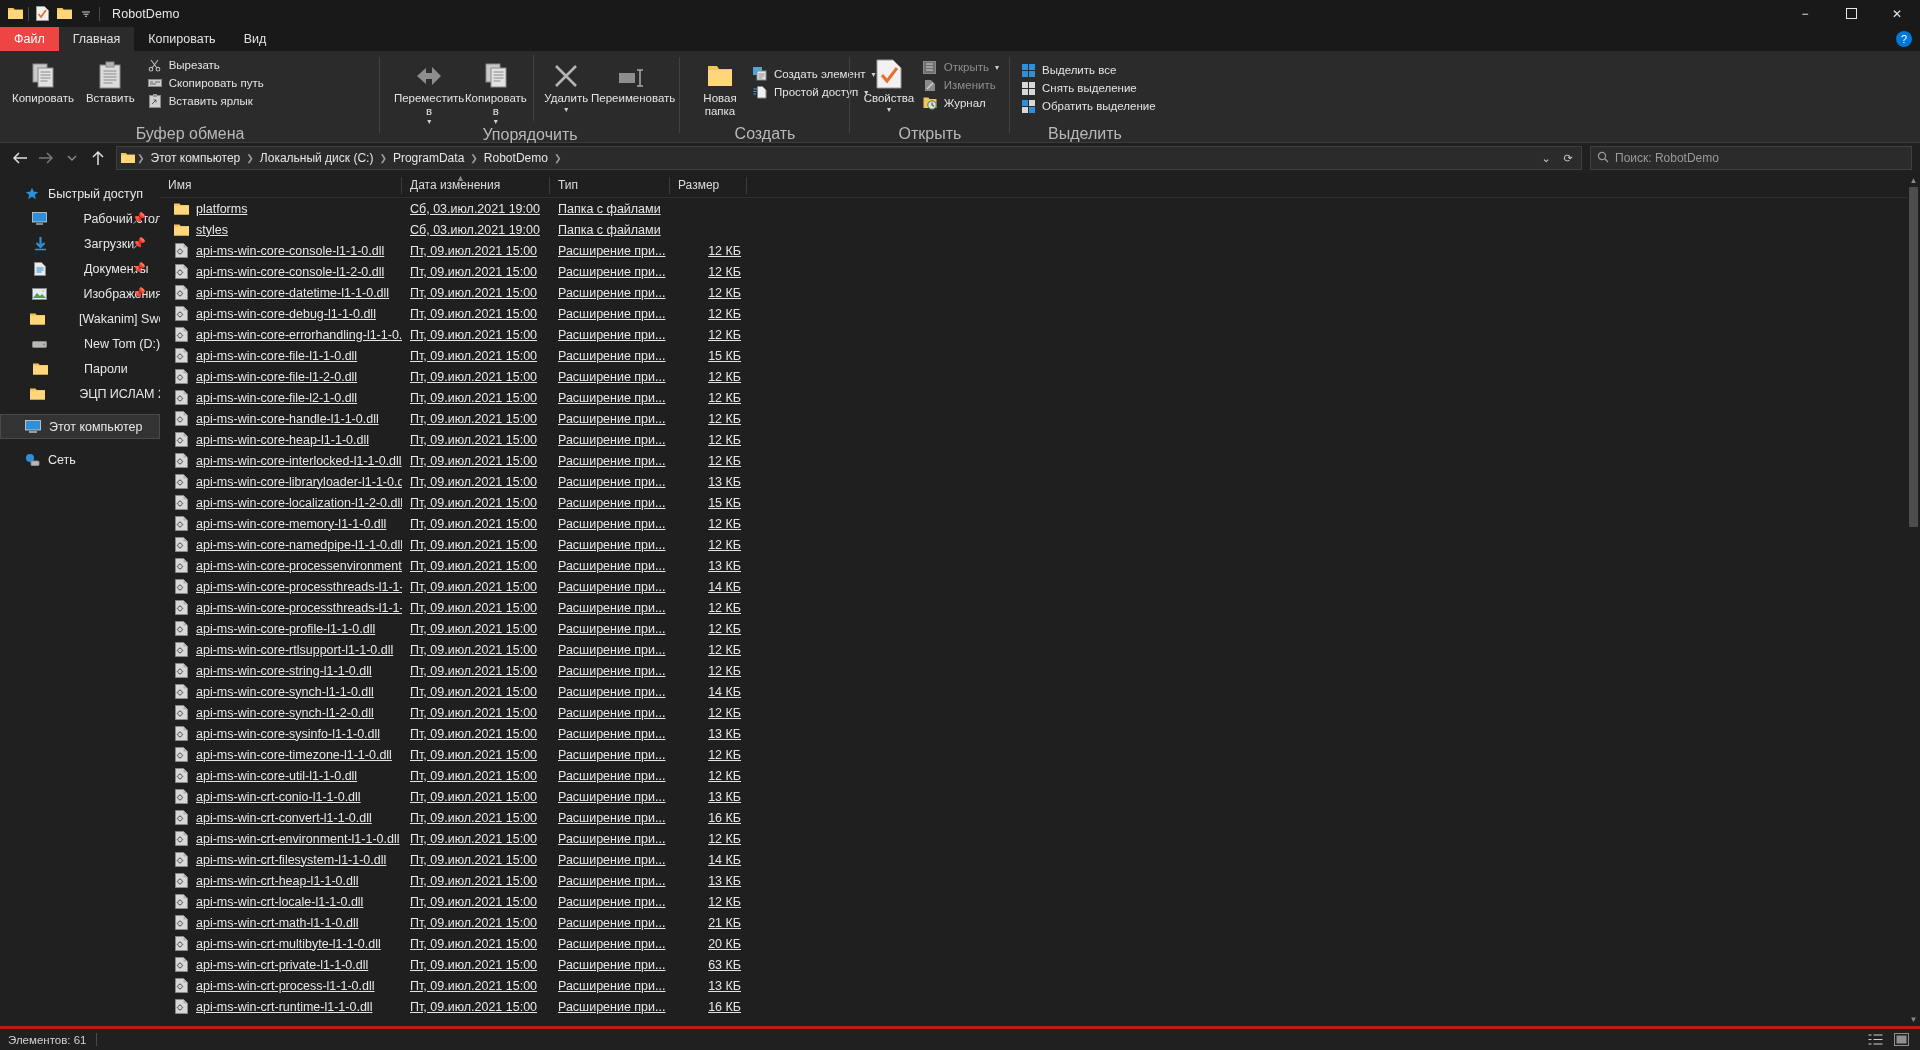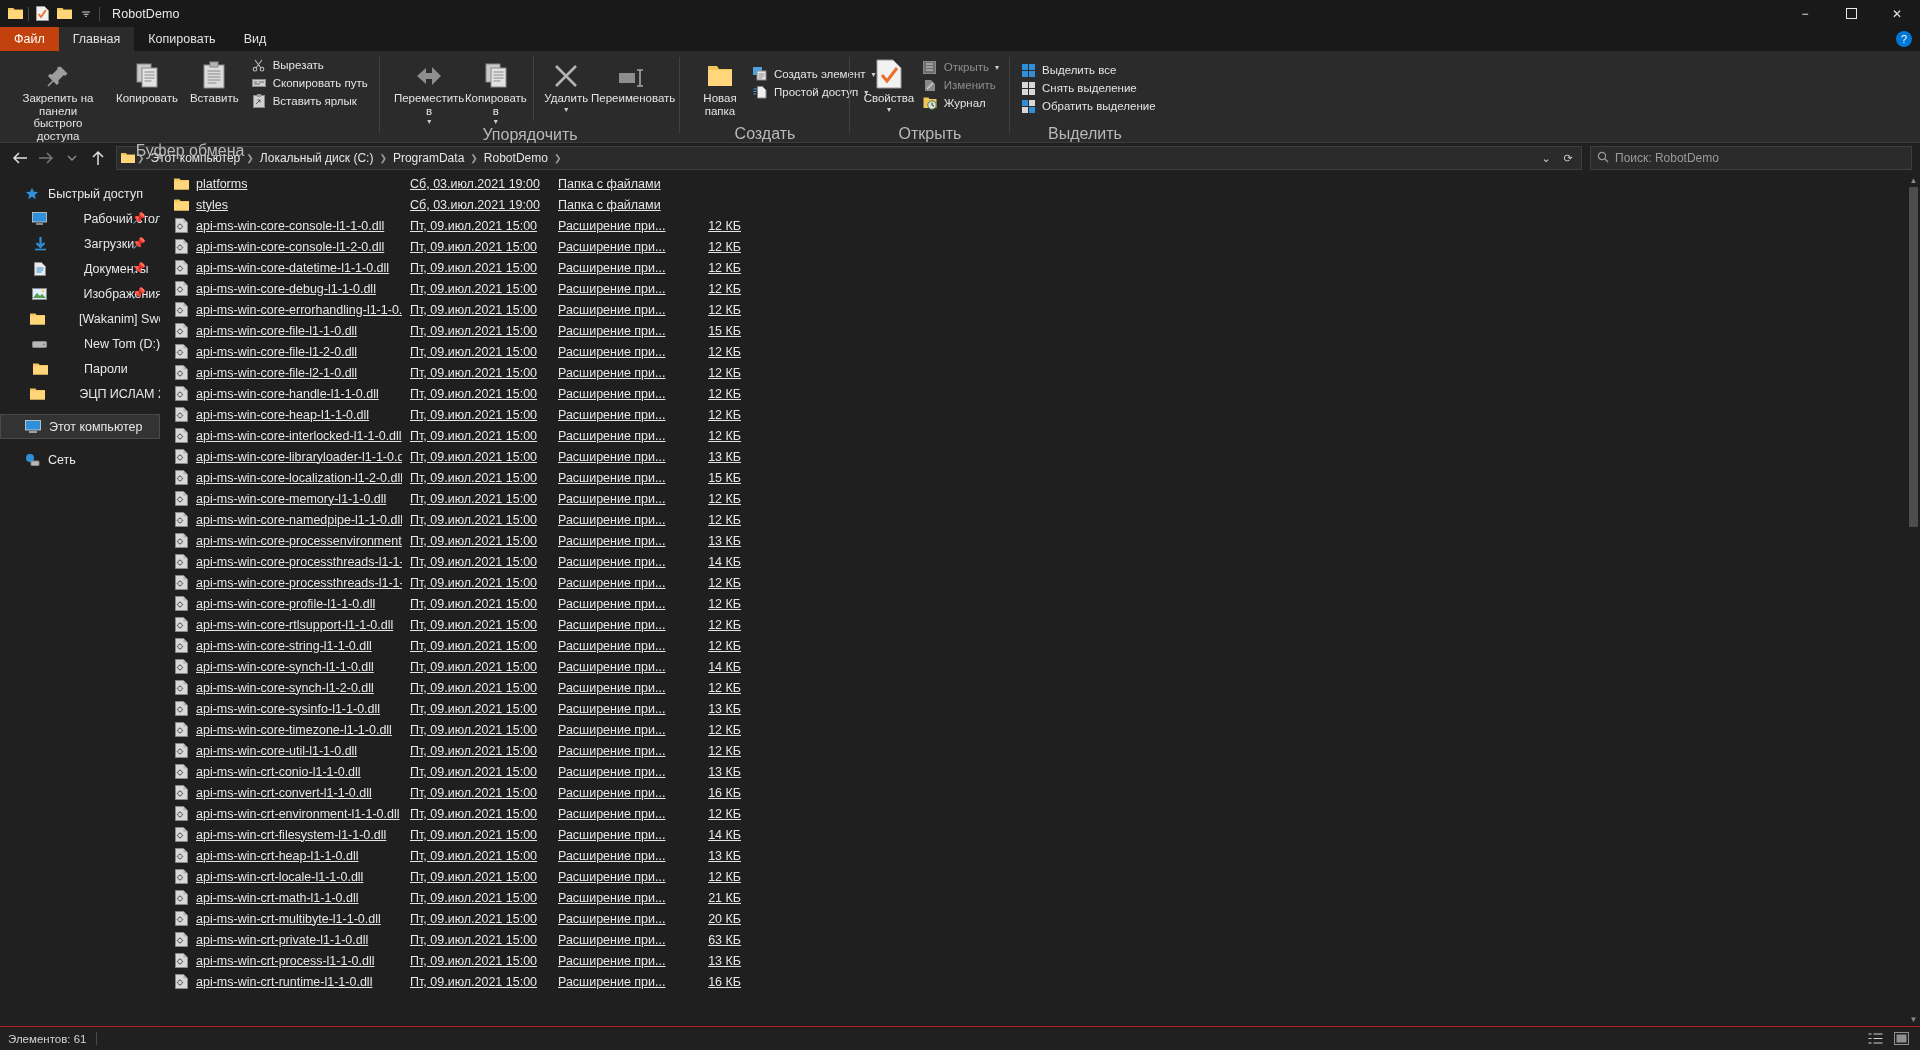--- a/index.html
+++ b/index.html
@@ -21,21 +21,21 @@
   .qat { display: flex; align-items: center; gap: 0px; padding-left: 4px; }
   .qat-btn { width: 22px; height: 22px; display: flex; align-items: center; justify-content: center; }
   .qat-sep { width: 1px; height: 14px; background: #4a4a4a; margin: 0 2px; }
   .win-title { font-size: 12.5px; color: #e8e8e8; margin-left: 10px; letter-spacing: .1px; }
   .win-ctrl { position: absolute; right: 0; top: 0; display: flex; height: 27px; }
   .win-ctrl div { width: 46px; height: 27px; display: flex; align-items: center; justify-content: center; font-size: 12px; color: #e8e8e8; }
 
   
   .tabstrip { height: 24px; background: #191919; display: flex; align-items: flex-end; flex: 0 0 24px; position: relative; }
   .tab { height: 24px; padding: 0 14px; font-size: 12.5px; display: flex; align-items: center; color: #e2e2e2; }
-  .tab.file { background: #c2410c; color: #fff; }
+  .tab.file { background: #ef4444; color: #fff; }
   .tab.active { background: #2b2b2b; }
   .help-ico { position: absolute; right: 8px; top: 4px; width: 16px; height: 16px; border-radius: 50%;
       background: #0078d7; color: #fff; font-size: 11px; display: flex; align-items: center; justify-content: center; }
 
   
   .ribbon { height: 92px; background: #2b2b2b; display: flex; flex: 0 0 92px; border-bottom: 1px solid #3b3b3b; position: relative; }
   .rgroup { display: flex; flex-direction: column; height: 92px; position: relative; }
   .rgroup-body { flex: 1; display: flex; align-items: flex-start; padding: 4px 6px 0 6px; }
   .rgroup-title { height: 16px; font-size: 16px; color: #b9b9b9; text-align: center; line-height: 14px; }
   .rgroup::after { content: ""; position: absolute; right: 0; top: 6px; bottom: 10px; width: 1px; background: #414141; }
@@ -93,21 +93,21 @@
   .rows { flex: 1; overflow: hidden; text-decoration: underline; }
   .row { height: 21px; display: flex; align-items: center; font-size: 12.5px; color: #e8e8e8; }
   .row .cell { padding-left: 8px; white-space: nowrap; overflow: hidden; }
   .row .n { width: 242px; display: flex; align-items: center; gap: 7px; padding-left: 13px; }
   .row .d { width: 148px; }
   .row .t { width: 120px; }
   .row .s { width: 77px; text-align: right; padding-right: 6px; padding-left: 0; }
   .fi { width: 16px; height: 16px; flex: 0 0 16px; display: flex; align-items: center; justify-content: center; }
 
   
-  .status { height: 24px; flex: 0 0 24px; background: #202020; border-top: 1px solid #b91c1c;
+  .status { height: 24px; flex: 0 0 24px; background: #202020; border-top: 3px solid #b91c1c;
       display: flex; align-items: center; padding: 0 8px; font-size: 11.5px; color: #d2d2d2; }
   .status .sep { width: 1px; height: 13px; background: #4a4a4a; margin: 0 10px; }
   .status .right { margin-left: auto; display: flex; align-items: center; gap: 4px; }
   .viewbtn { width: 22px; height: 20px; display: flex; align-items: center; justify-content: center; }
 
   
   .vscroll { width: 13px; flex: 0 0 13px; background: #1f1f1f; display: flex; flex-direction: column; align-items: center; }
   .vscroll .arr { height: 14px; color: #8a8a8a; font-size: 8px; display:flex; align-items:center; justify-content:center; }
   .vscroll .track { flex: 1; width: 13px; position: relative; }
   .vscroll .thumb { position: absolute; left: 2px; width: 9px; top: 0; height: 340px; background: #4d4d4d; border-radius: 1px; }
@@ -162,32 +162,20 @@
     <div class="tab active">Главная</div>
     <div class="tab">Копировать</div>
     <div class="tab">Вид</div>
     <div class="help-ico">?</div>
   </div>
 
   <div class="ribbon">
 
     <div class="rgroup" style="width:380px">
       <div class="rgroup-body">
-        <div class="bigbtn" style="width:104px">
-          <div class="ic">
-            <svg width="26" height="26" viewBox="0 0 26 26">
-                <g fill="#9d9d9d">
-                  <path d="M15.5 3.5l7 7-2.2 2.2-1.6-.5-5.4 5.4.6 2.3-2 2-9-9 2-2 2.3.6 5.4-5.4-.5-1.6z"></path>
-                  <path d="M8.5 17.5L3 23" stroke="#9d9d9d" stroke-width="1.6"></path>
-                </g>
-              </svg>
-          </div>
-          <div class="lbl">Закрепить на панели
-быстрого доступа</div>
-        </div>
         <div class="bigbtn">
           <div class="ic">
             <svg width="28" height="28" viewBox="0 0 28 28">
                 <rect x="4" y="3" width="14" height="18" fill="#c9c9c9" stroke="#8a8a8a"></rect>
                 <rect x="9" y="7" width="15" height="19" fill="#e2e2e2" stroke="#8a8a8a"></rect>
                 <g stroke="#8a8a8a" stroke-width="1">
                   <path d="M11.5 11h10M11.5 14h10M11.5 17h10M11.5 20h7"></path>
                 </g>
               </svg>
           </div>
@@ -601,20 +589,27 @@
           <svg width="15" height="13" viewBox="0 0 15 13">
               <circle cx="5" cy="5" r="4" fill="#2f8fd8"></circle>
               <rect x="6" y="8" width="8" height="4.5" rx="1" fill="#b8b8b8" stroke="#8a8a8a"></rect>
             </svg>
         </span>
         <span class="ntext">Сеть</span>
       </div>
     </div>
 
     <div class="listwrap">
+      <div class="colhdr">
+        <div class="sortmark">▲</div>
+        <div class="c c-name">Имя</div>
+        <div class="c c-date">Дата изменения</div>
+        <div class="c c-type">Тип</div>
+        <div class="c c-size">Размер</div>
+      </div>
       <div class="rows" id="rows">
           <div class="row">
             <div class="cell n">
               <span class="fi">
                 <svg width="15" height="12" viewBox="0 0 15 12">
                   <path d="M0 0.5h5.5l1.2 1.6H15V11.5H0z" fill="#f0c55a"></path>
                   <path d="M0 2.8h15V11.5H0z" fill="#ffd77a"></path>
                 </svg>
               </span>
               <span>platforms</span>

